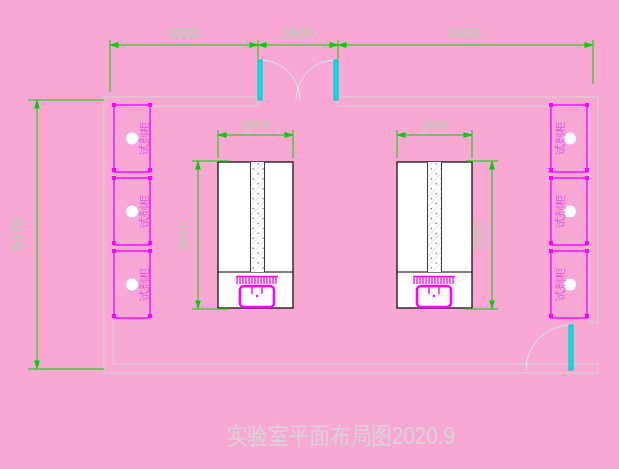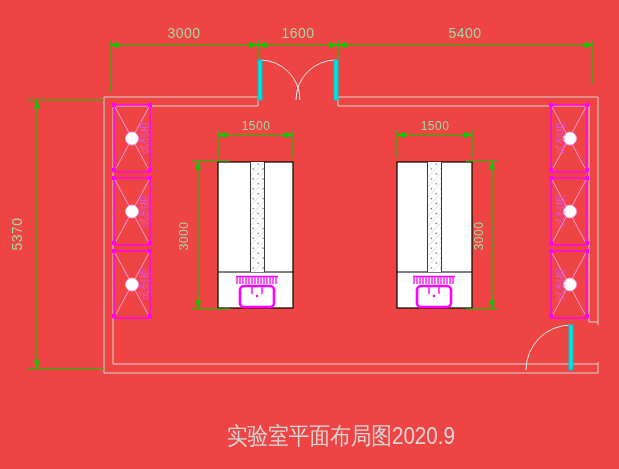--- a/index.html
+++ b/index.html
@@ -1,16 +1,16 @@
 <!DOCTYPE html>
 <html style="--dimension-green: #00d000; --dim-text-green: #a5d6a5; --magenta: #ff00ff; --magenta-light: #f0a0f0; --magenta-text: #e54fe5; --cyan-door: #00e6e6; --cyan-door-stroke: #00bfbf; --cyan-arc: #c9eeee; --wall-gray: #d4d4d4; --title-gray: #d6d6d6;"><head>
 <meta charset="utf-8">
 <style>
   html,body{margin:0;padding:0;background:#fff;}
-  #canvas{position:relative;width:619px;height:469px;background:#ef4444;overflow:hidden;
+  #canvas{position:relative;width:619px;height:469px;background:#f9a8d4;overflow:hidden;
           font-family:"Liberation Sans",sans-serif;}
   svg{position:absolute;left:0;top:0;}
   .wall{stroke:var(--wall-gray,#d4d4d4);stroke-width:1;fill:none;}
   .dim{stroke:var(--dimension-green,#00d000);stroke-width:1;fill:none;}
   .dimext{stroke:var(--dimension-green,#00d000);stroke-width:1;fill:none;}
   .dimtext{fill:var(--dim-text-green,#a5d6a5);font-family:"Liberation Sans",sans-serif;
            font-size:14px;letter-spacing:.5px;}
   .dimtext.small{font-size:12px;}
   #arrow path{fill:var(--dimension-green,#00d000);}
   .bench-outline{fill:#ffffff;stroke:#000;stroke-width:1.2;}

